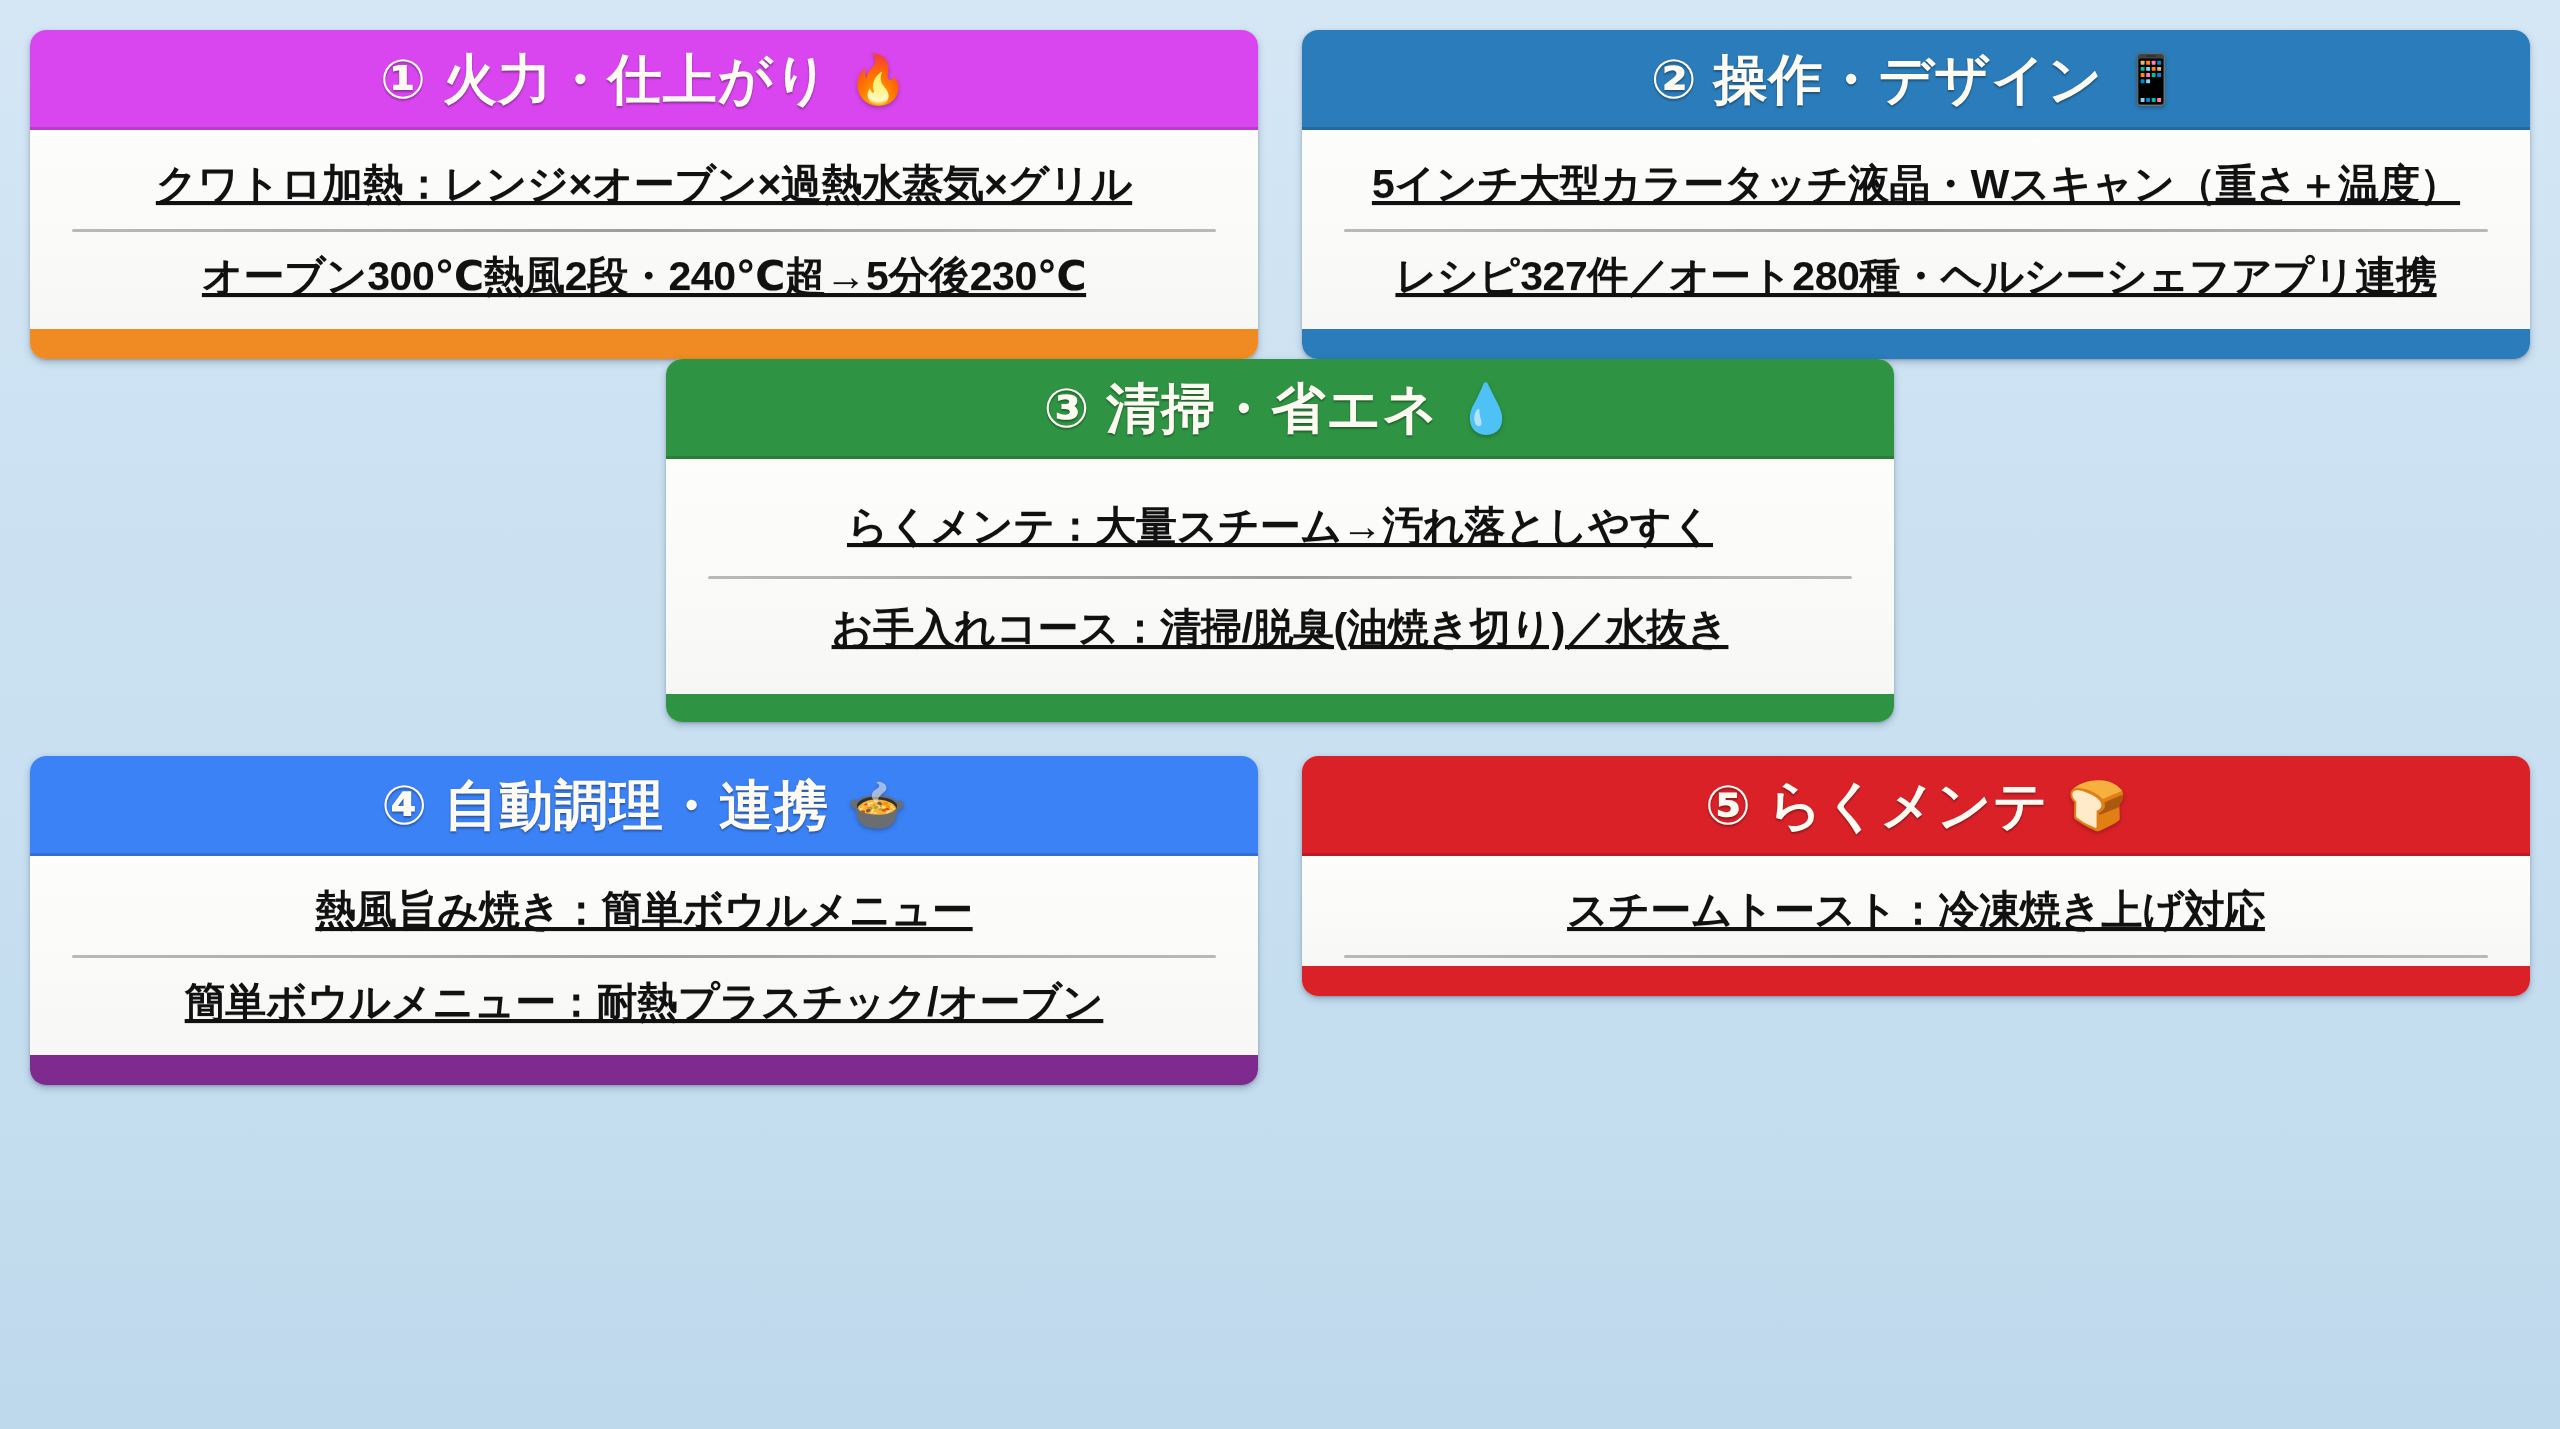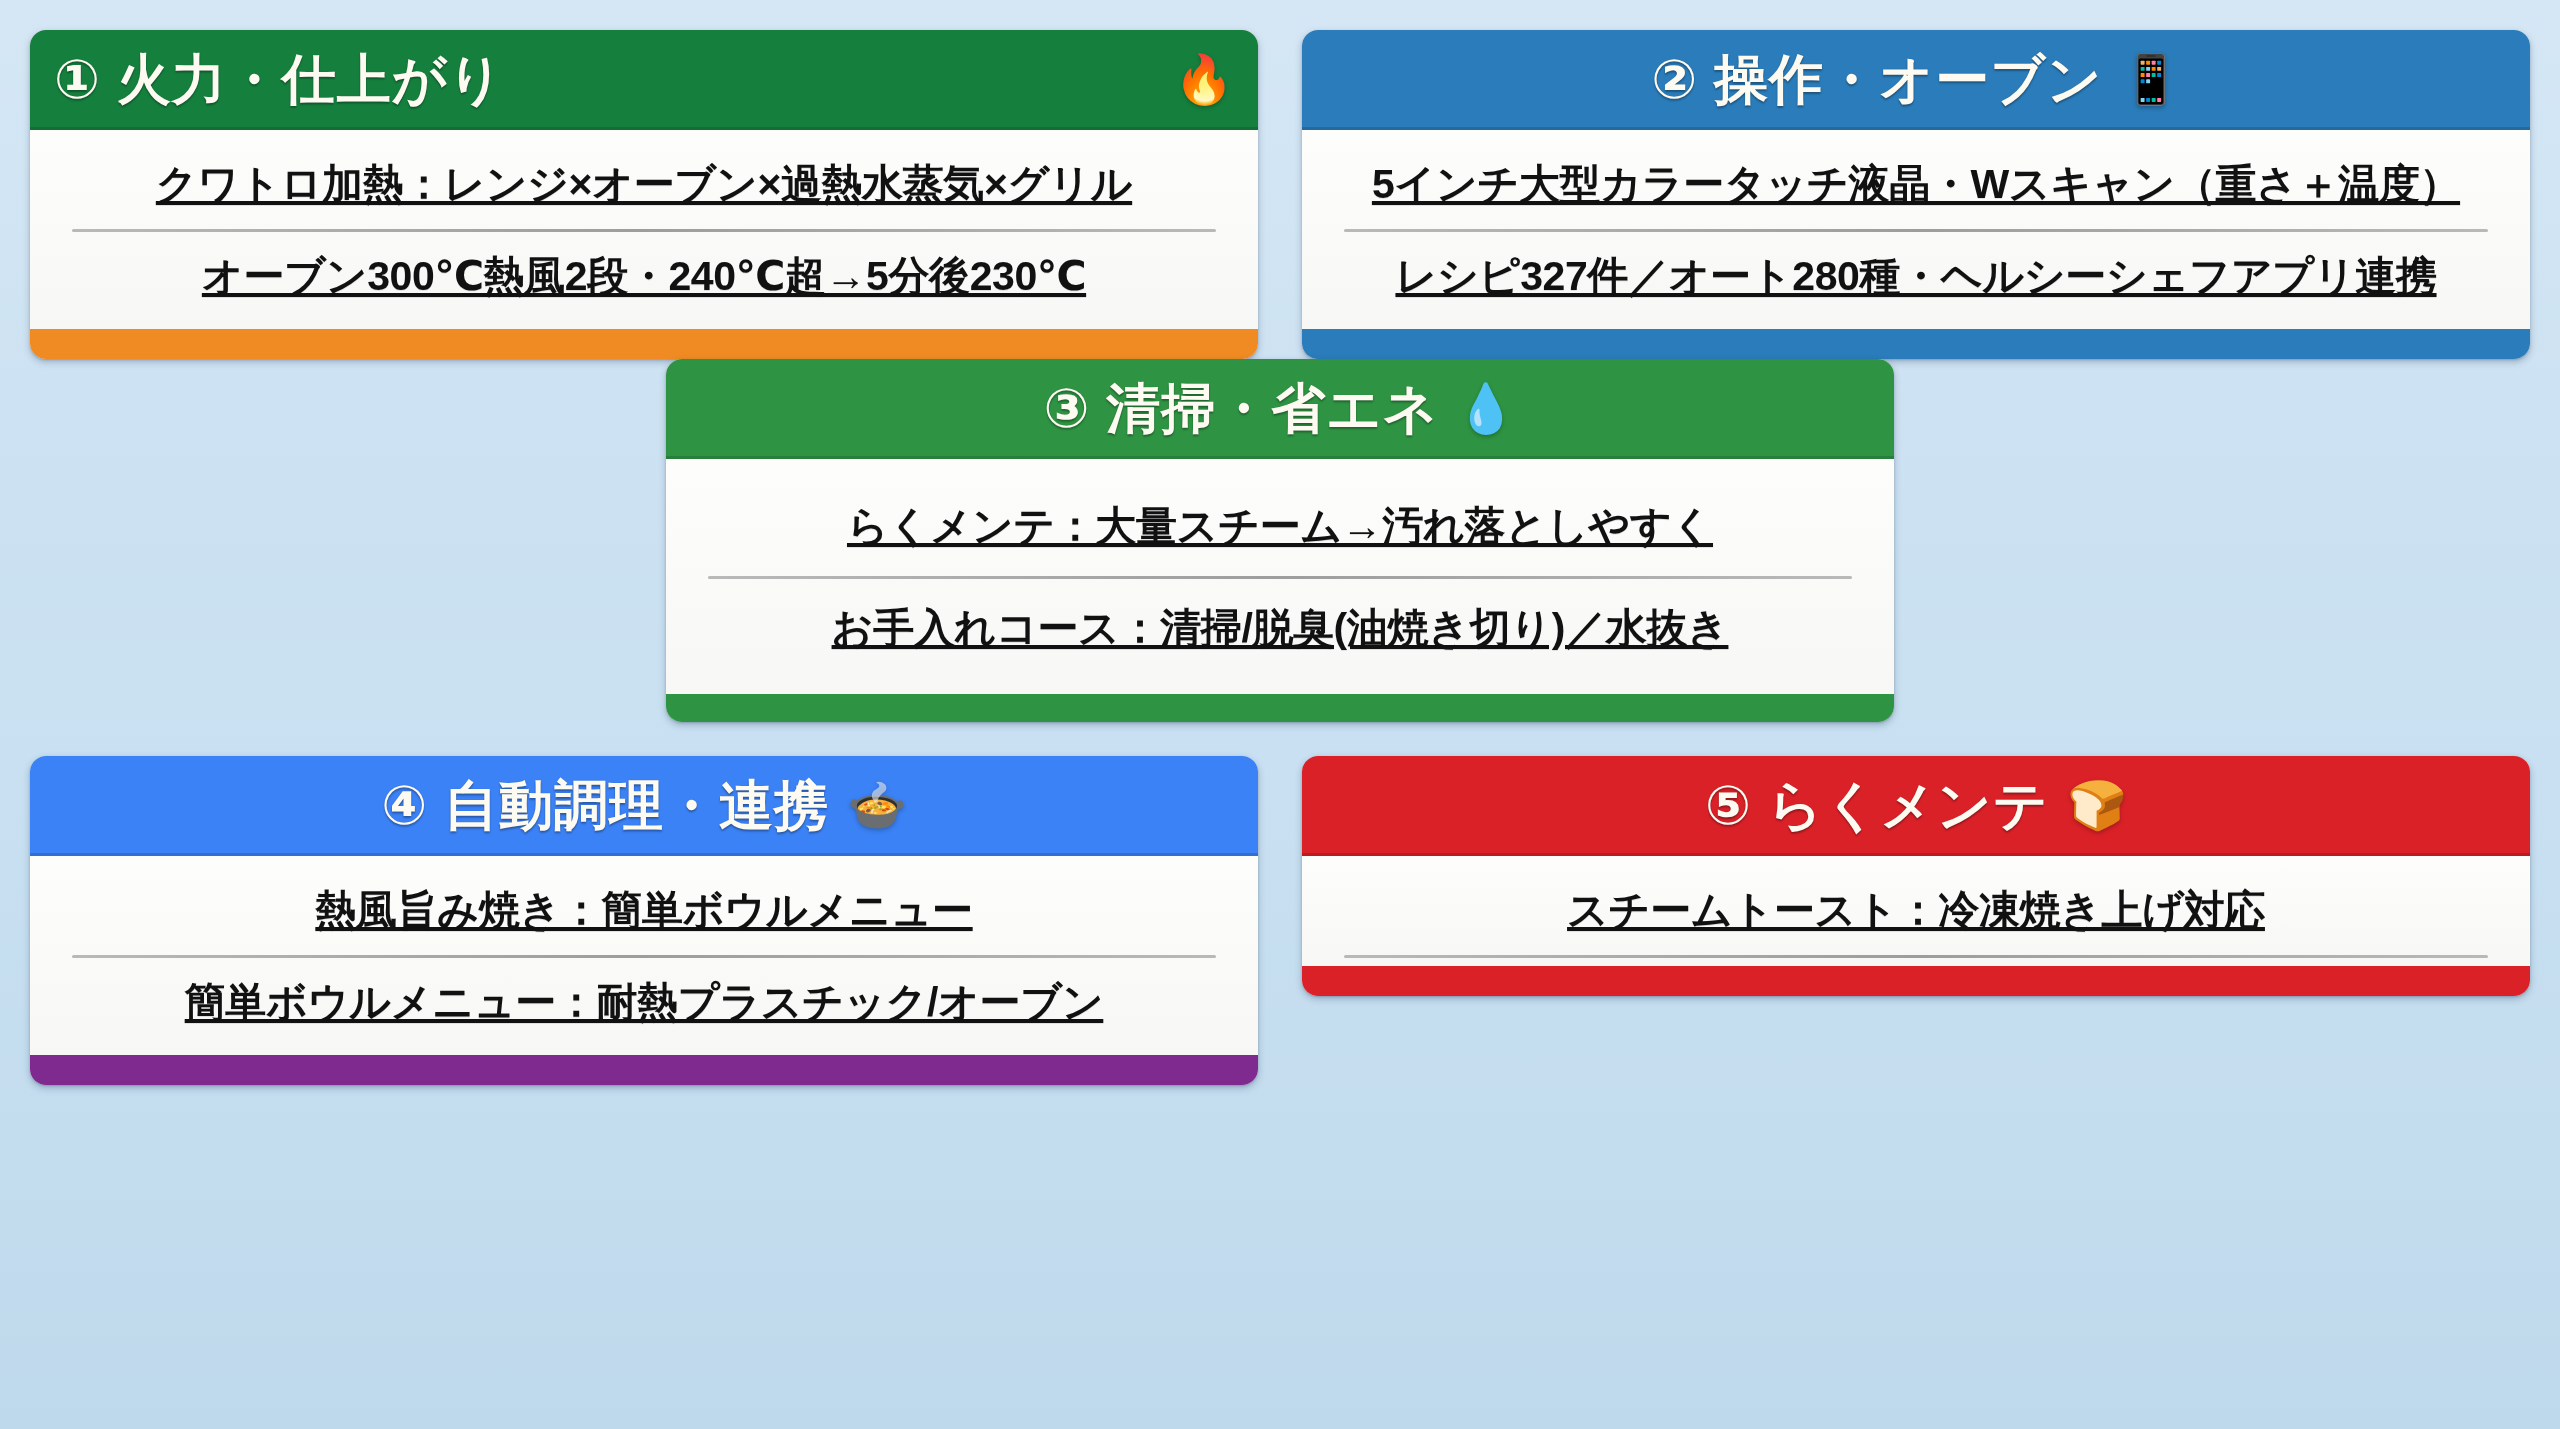--- a/index.html
+++ b/index.html
@@ -122,35 +122,35 @@
   
 </style>
 </head>
 <body>
 
 <div id="board">
 
   <div class="row row-top">
 
     <div class="card card-half">
-      <div class="card-header" style="background: #15803d; justify-content: space-between;">
+      <div class="card-header" style="background: #d946ef;">
         <span class="header-title">① 火力・仕上がり</span>
         <span class="header-emoji">🔥</span>
       </div>
       <div class="card-body">
         <div class="body-line" style="transform: none;">クワトロ加熱：レンジ×オーブン×過熱水蒸気×グリル</div>
         <div class="divider"></div>
         <div class="body-line" style="transform: none;">オーブン300℃熱風2段・240℃超→5分後230℃</div>
       </div>
       <div class="card-footer" style="background: rgb(239, 139, 34);"></div>
     </div>
 
     <div class="card card-half">
       <div class="card-header" style="background: rgb(42, 124, 186);">
-        <span class="header-title">② 操作・オーブン</span>
+        <span class="header-title">② 操作・デザイン</span>
         <span class="header-emoji">📱</span>
       </div>
       <div class="card-body">
         <div class="body-line" style="transform: none;">5インチ大型カラータッチ液晶・Wスキャン（重さ＋温度）</div>
         <div class="divider"></div>
         <div class="body-line" style="transform: none;">レシピ327件／オート280種・ヘルシーシェフアプリ連携</div>
       </div>
       <div class="card-footer" style="background: rgb(42, 124, 186);"></div>
     </div>
 

